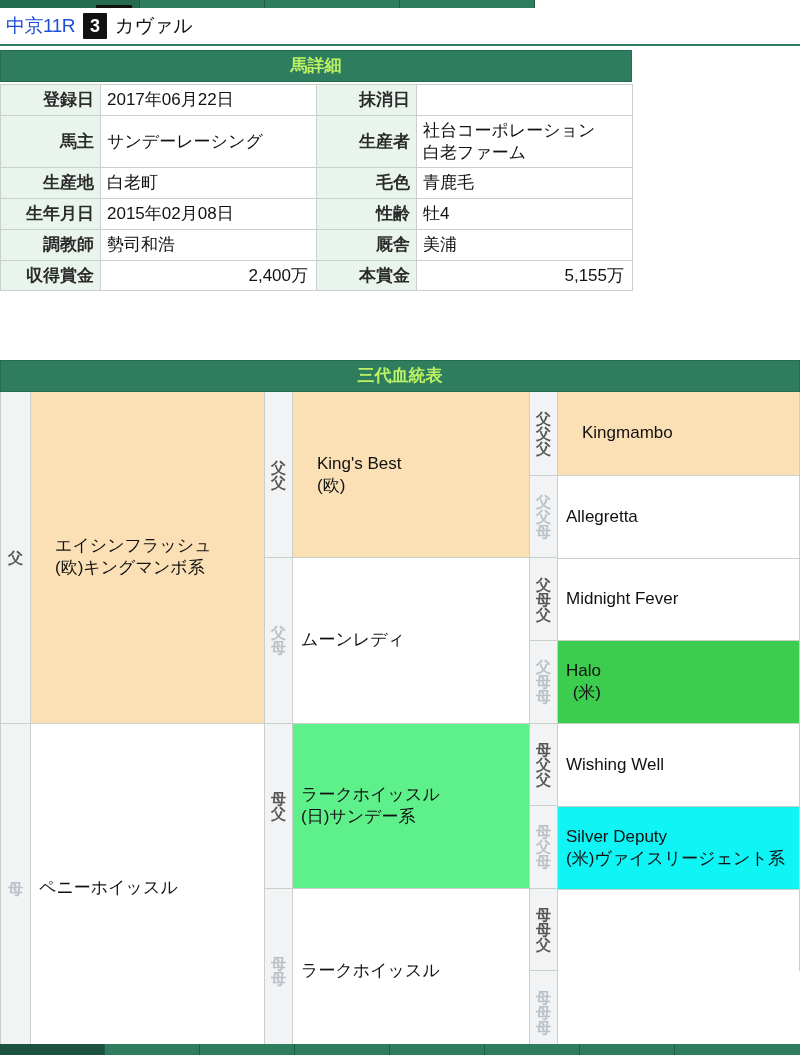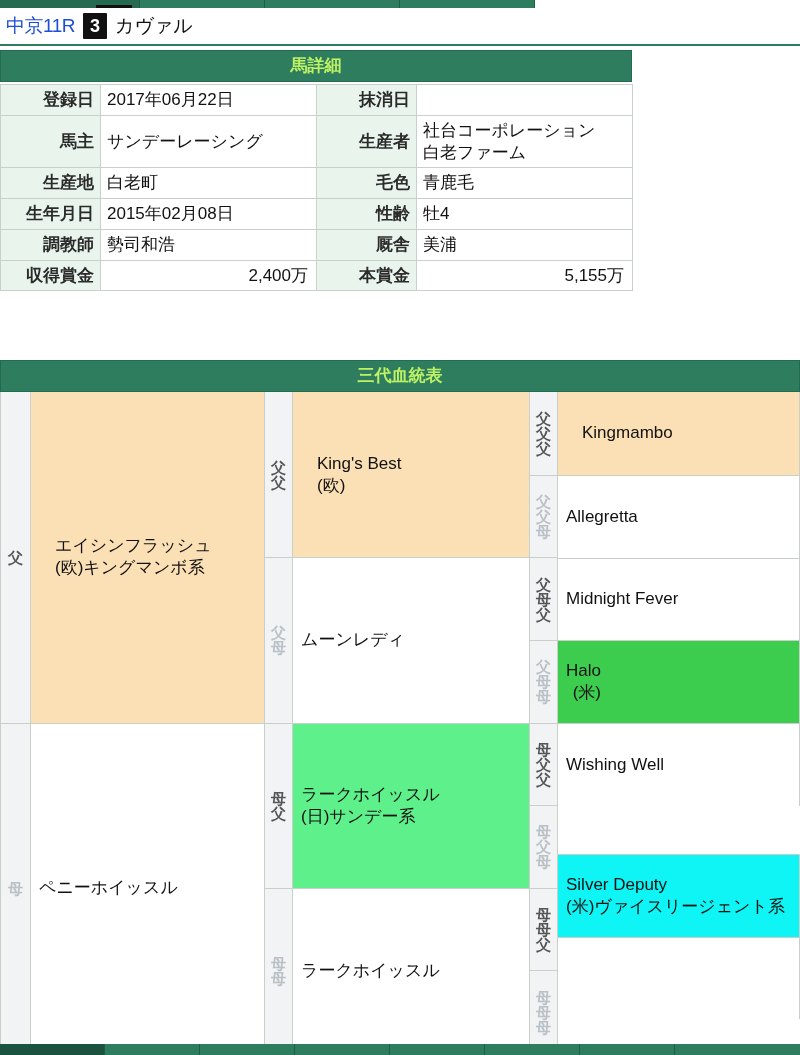--- a/index.html
+++ b/index.html
@@ -323,21 +323,21 @@
             <div>
               <span class="inner">Halo</span>
               <span class="sub">(米)</span>
             </div>
           </div>
           <div class="cell nam bg-white" style="height: 82.75px;">
             <div>
               <span class="inner">Wishing Well</span>
             </div>
           </div>
-          <div class="cell nam bg-cyan" style="height: 82.75px; margin-top: 48px;">
+          <div class="cell nam bg-cyan" style="height: 82.75px;">
             <div>
               <span class="inner">Silver Deputy</span>
               <span class="sub">(米)ヴァイスリージェント系</span>
             </div>
           </div>
           <div class="cell nam bg-white" style="height: 82.75px;">
             <div>
               <span class="inner"></span>
             </div>
           </div>

